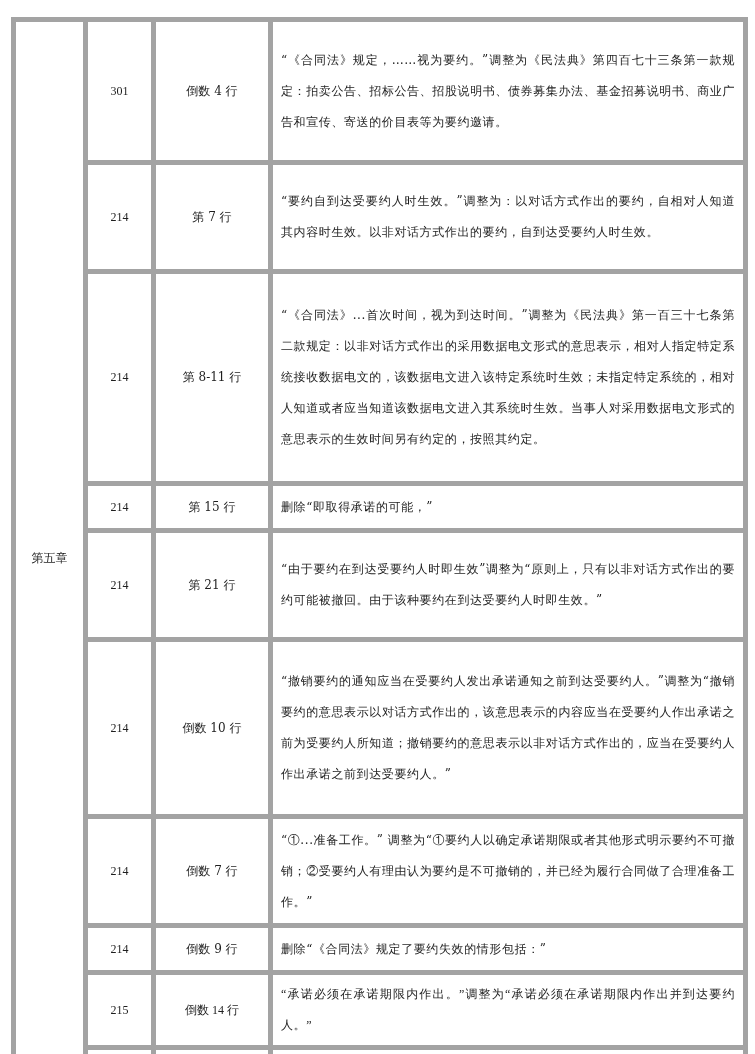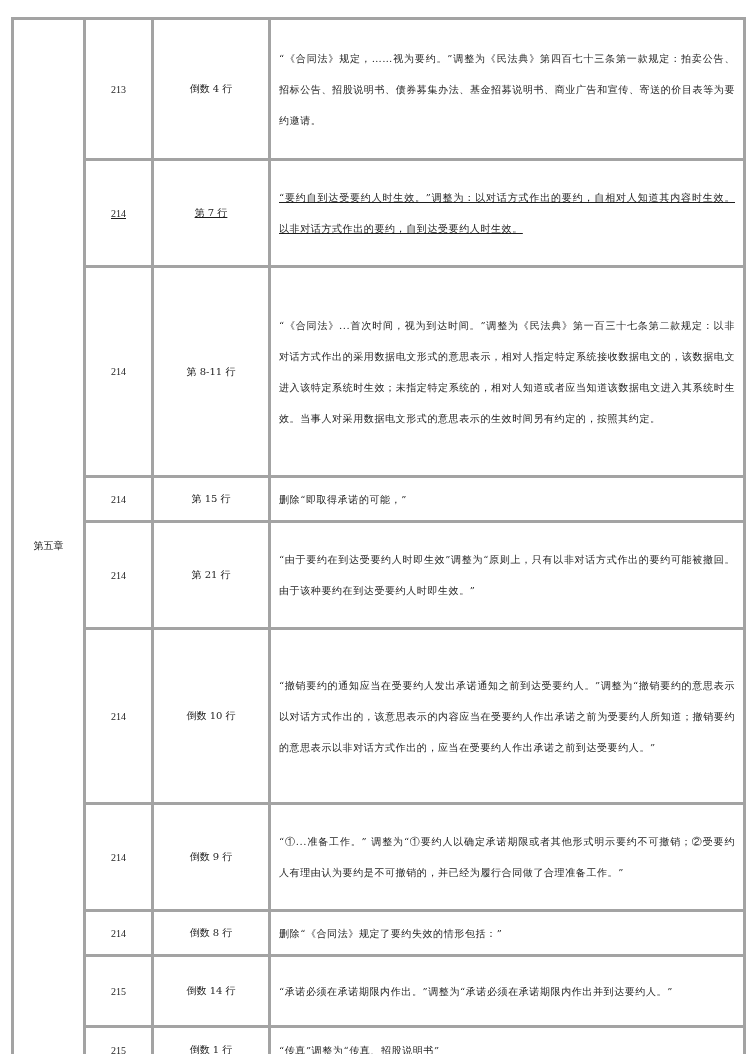--- a/index.html
+++ b/index.html
@@ -4,62 +4,62 @@
 <style>
   html, body { margin: 0; padding: 0; background: #ffffff; }
   body { width: 755px; height: 1054px; position: relative; overflow: hidden;
          font-family: "DejaVu Serif", "Liberation Serif", serif; color: #1e1e1e; }
   table.errata {
     position: absolute; left: 11px; top: 17px;
     width: 732px; border-collapse: collapse; table-layout: fixed;
     border: 1.5px solid #333;
   }
   table.errata td {
-    border: 3px solid #a3a3a3;
-    font-size: 10px;
+    border: 5px solid #a3a3a3;
+    font-size: 12px;
     vertical-align: middle;
     padding: 0;
   }
   col.c-chap { width: 72px; }
   col.c-page { width: 68px; }
   col.c-line { width: 117px; }
   col.c-desc { width: 475px; }
   td.chap, td.page, td.line { text-align: center; }
   td.page { font-family: "Liberation Serif", serif; font-size: 14px; }
   td.line { font-size: 13.5px; }
   td.desc {
     text-align: justify; text-justify: inter-character;
     padding: 4px 8px 4px 8px !important;
     line-height: 31px; letter-spacing: 0.6px;
   }
   tr.r0 td { height: 130px; }
-  tr.r1 td { height: 96px; text-decoration: underline; }
+  tr.r1 td { height: 96px; }
   tr.r2 td { height: 199px; }
   tr.r3 td { height: 34px; }
   tr.r4 td { height: 96px; margin-left: 31px; }
   tr.r5 td { height: 164px; margin-left: 24px; }
   tr.r6 td { height: 96px; }
   tr.r7 td { height: 34px; }
-  tr.r8 td { height: 60px; }
+  tr.r8 td { height: 60px; font-family: Liberation Serif, serif; }
   tr.r9 td { height: 36px; }
 </style>
 </head>
 <body>
 
 <table class="errata">
   <colgroup>
     <col class="c-chap">
       <col class="c-page">
       <col class="c-line">
       <col class="c-desc">
   </colgroup>
   <tbody>
     <tr class="r0">
       <td class="chap" rowspan="10">第五章</td>
-      <td class="page">213</td>
+      <td class="page">301</td>
       <td class="line">倒数 4 行</td>
       <td class="desc">“《合同法》规定，……视为要约。”调整为《民法典》第四百七十三条第一款规定：拍卖公告、招标公告、招股说明书、债券募集办法、基金招募说明书、商业广告和宣传、寄送的价目表等为要约邀请。</td>
     </tr>
     <tr class="r1">
       <td class="page">214</td>
       <td class="line">第 7 行</td>
       <td class="desc">“要约自到达受要约人时生效。”调整为：以对话方式作出的要约，自相对人知道其内容时生效。以非对话方式作出的要约，自到达受要约人时生效。</td>
     </tr>
     <tr class="r2">
       <td class="page">214</td>
@@ -76,26 +76,26 @@
       <td class="line">第 21 行</td>
       <td class="desc">“由于要约在到达受要约人时即生效”调整为“原则上，只有以非对话方式作出的要约可能被撤回。由于该种要约在到达受要约人时即生效。”</td>
     </tr>
     <tr class="r5">
       <td class="page">214</td>
       <td class="line">倒数 10 行</td>
       <td class="desc">“撤销要约的通知应当在受要约人发出承诺通知之前到达受要约人。”调整为“撤销要约的意思表示以对话方式作出的，该意思表示的内容应当在受要约人作出承诺之前为受要约人所知道；撤销要约的意思表示以非对话方式作出的，应当在受要约人作出承诺之前到达受要约人。”</td>
     </tr>
     <tr class="r6">
       <td class="page">214</td>
-      <td class="line">倒数 9 行</td>
+      <td class="line">倒数 7 行</td>
       <td class="desc">“①...准备工作。” 调整为“①要约人以确定承诺期限或者其他形式明示要约不可撤销；②受要约人有理由认为要约是不可撤销的，并已经为履行合同做了合理准备工作。”</td>
     </tr>
     <tr class="r7">
       <td class="page">214</td>
-      <td class="line">倒数 8 行</td>
+      <td class="line">倒数 9 行</td>
       <td class="desc">删除“《合同法》规定了要约失效的情形包括：”</td>
     </tr>
     <tr class="r8">
       <td class="page">215</td>
       <td class="line">倒数 14 行</td>
       <td class="desc">“承诺必须在承诺期限内作出。”调整为“承诺必须在承诺期限内作出并到达要约人。”</td>
     </tr>
     <tr class="r9">
       <td class="page">215</td>
       <td class="line">倒数 1 行</td>

